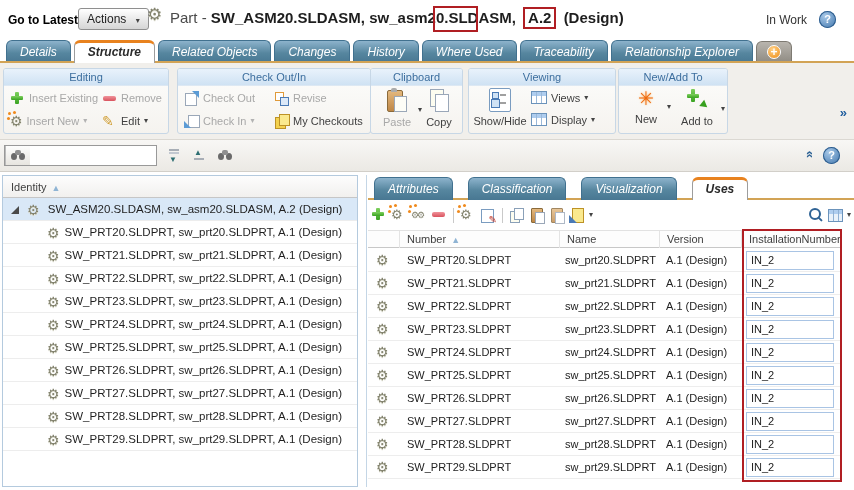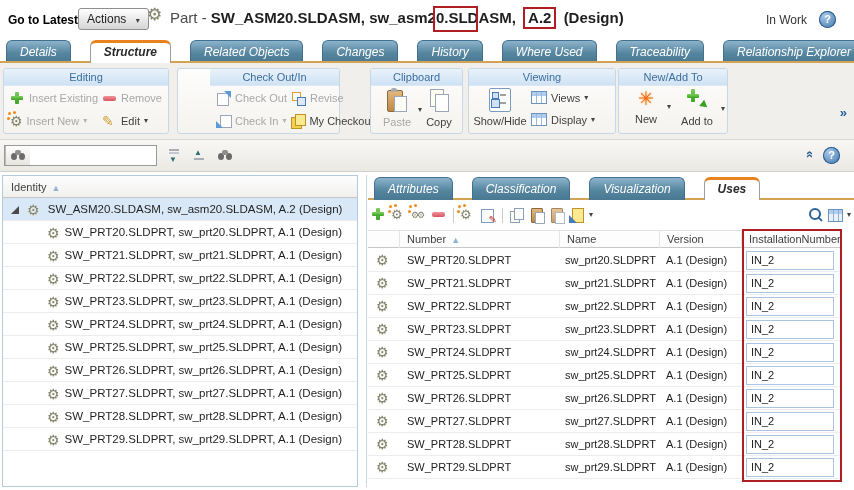--- a/index.html
+++ b/index.html
@@ -21,38 +21,38 @@
 .ver-box { font-weight:700; color:#1e1e1e; border:2px solid #b01e23; padding:0 3px 1px; margin:0 3px; }
 .status-txt { position:absolute; right:47px; top:13px; font-size:12px; color:#333; }
 .help { position:absolute; width:17px; height:17px; border-radius:50%; background:radial-gradient(circle at 35% 30%, #a7c8e8, #3e74ab);
   color:#fff; font-weight:700; text-align:center; line-height:17px; font-size:11px; box-shadow:inset 0 0 0 1px #2e5d8d; }
 .help::before { content:"?"; }
 .help.hdr { right:18px; top:11px; }
 
 
 .tabstrip { position:absolute; left:0; width:100%; display:flex; align-items:flex-end; padding-left:6px; }
 #main-tabs { top:38px; height:25px; }
-.tab { position:relative; margin-right:19px; padding:5px 13px 4px; border:1px solid #41718f; border-bottom:none; border-radius:6px 6px 0 0;
+.tab { position:relative; margin-right:3px; padding:5px 13px 4px; border:1px solid #41718f; border-bottom:none; border-radius:6px 6px 0 0;
   background:linear-gradient(#8db3cc,#56869f 55%,#487792); color:#fff; font-style:italic; font-size:12px; line-height:13px; z-index:1; cursor:pointer; white-space:nowrap; }
 .tab.active { background:#fff; color:#2b2b2b; font-weight:700; border-color:#9d9d9d; border-top:3px solid #e8821e; padding-top:3px; z-index:3; }
 .tab.plus { background:linear-gradient(#b9b5ae,#8e8a82); border-color:#7e7a72; padding:3px 10px 4px; }
 .plus-circle { display:inline-block; width:14px; height:14px; border-radius:50%; background:radial-gradient(circle at 40% 30%, #ffd28a, #ef8c12);
   border:1px solid #fff; color:#fff; text-align:center; line-height:13px; font-size:12px; font-weight:700; font-style:normal; }
 .plus-circle::before { content:"+"; }
 .goldline { position:absolute; left:0; width:100%; height:2px; background:#d2a355; z-index:2; }
 #gold-main { top:61px; }
 
 
 #ribbon { position:absolute; top:63px; left:0; width:100%; height:77px; background:#f1efeb; border-bottom:1px solid #dbd8d2; }
 .grp { position:absolute; top:5px; height:66px; border:1px solid #c7d7e6; border-radius:3px; background:linear-gradient(#fdfdfc,#f5f3ef); }
 .grp-title { height:17px; line-height:17px; text-align:center; font-size:11px; color:#3c6e9e;
   background:linear-gradient(#e9f2fb,#cfe2f3); border-bottom:1px solid #dde8f3; border-radius:2px 2px 0 0; }
 .grp-body { position:relative; height:47px; }
 #g-edit { left:3px; width:166px; }
-#g-co { left:177px; width:163px;padding-left:32px; }
+#g-co { left:177px; width:194px; }
 #g-clip { left:370px; width:93px; }
 #g-view { left:468px; width:148px; }
 #g-new { left:618px; width:110px; }
 .rrow { display:flex; align-items:center; height:23px; padding-left:4px; }
 .rcell { display:flex; align-items:center; }
 #g-edit .c1 { width:92px; } #g-co .c1 { width:90px; }
 .rbtn { display:inline-flex; align-items:center; gap:4px; padding:1px 2px; white-space:nowrap; color:#3f3f3f; cursor:pointer; }
 .rbtn.dis { color:#a8a8a8; }
 .caret { display:inline-block; font-size:8px; line-height:8px; color:#444; }
 .caret::before { content:"▾"; }
@@ -133,21 +133,21 @@
 .sortasc::before { content:"▲"; }
 .trow { position:relative; height:23px; line-height:23px; border-bottom:1px solid #ededed; white-space:nowrap; font-size:11.5px; color:#1f1f1f; cursor:pointer; overflow:hidden; }
 .trow.root { background:#d9e8f7; padding-left:24px; }
 .trow.child { padding-left:44px; }
 .twisty { position:absolute; left:8px; top:8px; width:0; height:0; border-left:8px solid transparent; border-bottom:8px solid #4a4a4a; cursor:pointer; }
 .trow .gearchar { margin-right:5px; vertical-align:-2px; }
 
 
 #rp { position:absolute; left:368px; top:175px; width:486px; height:312px; }
 #rp-border { position:absolute; left:366px; top:175px; width:1px; height:312px; background:#c4d6e6; }
-#rp-tabs { position:absolute; top:0; left:0; width:100%; height:25px; display:flex; align-items:flex-end; padding-left:6px; }
+#rp-tabs { position:absolute; top:0; left:0; width:100%; height:25px; display:flex; align-items:flex-end; padding-left:6px;gap:12px; }
 #gold-rp { top:23px; }
 #rp-toolbar { position:absolute; top:28px; left:3px; right:3px; height:24px; display:flex; align-items:center; gap:4px; }
 .sep { width:1px; height:15px; background:#c9c9c9; margin:0 2px; }
 .spacer { flex:1; }
 .tico { position:relative; display:inline-block; width:16px; height:16px; cursor:pointer; flex:none; }
 .gear-sm::before { content:"⚙"; font-size:13px; line-height:16px; color:#83836e; }
 .gears-sm::before { content:"⚙⚙"; font-size:9px; line-height:16px; letter-spacing:-2px; color:#83836e; }
 .ic-copy-sm::before { content:""; position:absolute; left:1px; top:4px; width:8px; height:10px; background:#fdfdf0; border:1px solid #8aa0b8; }
 .ic-copy-sm::after { content:""; position:absolute; left:5px; top:1px; width:8px; height:10px; background:#fff; border:1px solid #8aa0b8; }
 .ic-paste-sm::before { content:""; position:absolute; left:2px; top:1px; width:10px; height:13px; background:linear-gradient(#e3b87e,#bf8746); border:1px solid #8a6a3a; border-radius:1px; }

